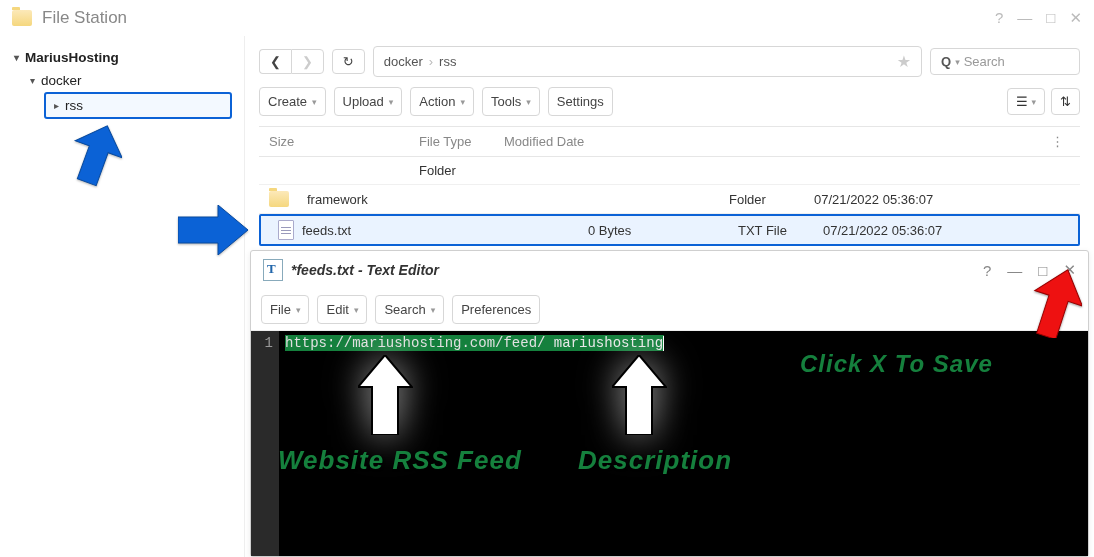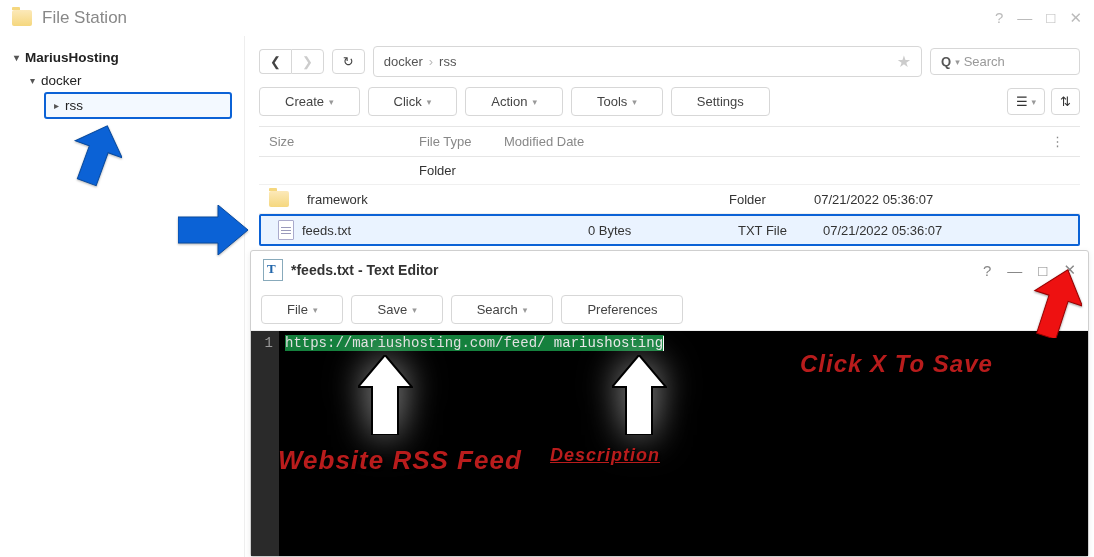--- a/index.html
+++ b/index.html
@@ -21,21 +21,21 @@
 .caret { display: inline-block; margin-right: 6px; font-size: 10px; color: #555; }
 .tree-root { font-weight: 600; }
 .tree-lv1 { margin-left: 16px; }
 .tree-lv2 { margin-left: 32px; border: 2px solid #0b62d6; border-radius: 3px; padding: 4px 8px; background: #f3f9ff; }
 
 
 .content { flex: 1; padding: 10px 14px 0 14px; position: relative; }
 
 
 .row { display: flex; align-items: center; gap: 8px; margin-bottom: 10px; }
-.btn, .navbtn { border: 1px solid #d7d7d7; background: #fff; border-radius: 4px; padding: 6px 25px; font-size: 13px; color: #444; display: inline-flex; align-items: center; gap: 5px; cursor: pointer; }
+.btn, .navbtn { border: 1px solid #d7d7d7; background: #fff; border-radius: 4px; padding: 6px 8px; font-size: 13px; color: #444; display: inline-flex; align-items: center; gap: 5px; cursor: pointer; }
 .navbtn { padding: 4px 10px; }
 .navgroup { display: inline-flex; }
 .navgroup .navbtn:first-child { border-radius: 4px 0 0 4px; border-right: none; }
 .navgroup .navbtn:last-child { border-radius: 0 4px 4px 0; }
 .breadcrumb { flex: 1; border: 1px solid #d7d7d7; border-radius: 4px; padding: 5px 10px; display: flex; align-items: center; gap: 6px; color: #555; }
 .breadcrumb .star { margin-left: auto; color: #ccc; font-size: 16px; }
 .search { border: 1px solid #d7d7d7; border-radius: 4px; padding: 5px 10px; display: flex; align-items: center; gap: 4px; color: #999; min-width: 150px; }
 .search .mag { font-weight: bold; color: #555; }
 .caret-dn { font-size: 9px; color: #999; }
 
@@ -55,35 +55,35 @@
 .trow.selected { background: #eaf3ff; border: 2px solid #0b62d6; border-radius: 2px; padding: 4px 17px; }
 .file-icon { width: 16px; height: 20px; border: 1px solid #aac; border-radius: 1px; position: relative; background: #fff; }
 .file-icon::after { content: ""; position: absolute; top: 6px; left: 2px; right: 2px; height: 1px; background: #99b; box-shadow: 0 3px 0 #99b, 0 6px 0 #99b; }
 .sort-caret { font-size: 9px; margin-left: 3px; color: #888; }
 
 
 .editor { position: absolute; left: 250px; top: 250px; right: 5px; bottom: 0; background: #fff; border: 1px solid #cfcfcf; border-radius: 3px; box-shadow: 0 2px 6px rgba(0,0,0,0.08); display: flex; flex-direction: column; }
 .ed-titlebar { display: flex; align-items: center; padding: 8px 12px; }
 .ed-icon { width: 20px; height: 22px; border: 1px solid #8ab; background: #fff; position: relative; margin-right: 8px; }
 .ed-icon::after { content: "T"; position: absolute; top: 1px; left: 3px; font-family: serif; color: #26a; font-size: 13px; font-weight: bold; }
-.ed-title { font-weight: 600; font-size: 14px; color: #333; }
+.ed-title { font-weight: 600; font-size: 14px; color: #333; font-style: italic; }
 .ed-controls { margin-left: auto; display: flex; gap: 16px; color: #888; font-size: 15px; align-items: center; }
 .ed-toolbar { display: flex; gap: 8px; padding: 6px 10px; border-bottom: 1px solid #eee; }
 .ed-body { flex: 1; background: #000; display: flex; font-family: "Courier New", monospace; font-size: 14px; position: relative; overflow: hidden; }
 .gutter { width: 28px; background: #2a2a2a; color: #999; text-align: right; padding: 4px 6px 0 0; }
 .code { padding: 4px 6px; color: #e8e8e8; }
 .code-line { background: #15803d; padding: 0 0; display: inline-block; }
 .code-url { color: #e0e0e0; }
 .cursor-bar { display: inline-block; width: 1px; height: 15px; background: #fff; vertical-align: middle; }
 
 
 .arrow-blue { position: absolute; filter: drop-shadow(0 1px 1px rgba(0,0,0,0.3)); }
 .arrow-red { position: absolute; filter: drop-shadow(0 1px 1px rgba(0,0,0,0.4)); }
 .anno-white-arrow { position: absolute; filter: drop-shadow(0 0 18px rgba(255,255,255,0.6)); }
-.anno-text { position: absolute; color: #b91c1c; font-family: "Arial Black", Arial, sans-serif; letter-spacing: 1px; font-weight: 900; text-shadow: 1px 1px 2px #000; font-style: italic; }
+.anno-text { position: absolute; color: #15803d; font-family: "Arial Black", Arial, sans-serif; letter-spacing: 1px; font-weight: 900; text-shadow: 1px 1px 2px #000; font-style: italic; }
 </style>
 </head>
 <body>
 
 <div class="titlebar">
   <div class="folder-icon"></div>
   <div class="titlebar-title">File Station</div>
   <div class="titlebar-controls">
     <span>?</span>
     <span>—</span>
@@ -129,21 +129,21 @@
         <span>Search</span>
       </div>
     </div>
 
     <div class="row">
       <span class="btn">
           <span>Create</span>
           <span class="caret-dn">▾</span>
         </span>
       <span class="btn">
-          <span>Click</span>
+          <span>Upload</span>
           <span class="caret-dn">▾</span>
         </span>
       <span class="btn">
           <span>Action</span>
           <span class="caret-dn">▾</span>
         </span>
       <span class="btn">
           <span>Tools</span>
           <span class="caret-dn">▾</span>
         </span>
@@ -203,21 +203,21 @@
       <span>□</span>
       <span>✕</span>
     </div>
   </div>
   <div class="ed-toolbar">
     <span class="btn">
         <span>File</span>
         <span class="caret-dn">▾</span>
       </span>
     <span class="btn">
-        <span>Save</span>
+        <span>Edit</span>
         <span class="caret-dn">▾</span>
       </span>
     <span class="btn">
         <span>Search</span>
         <span class="caret-dn">▾</span>
       </span>
     <span class="btn">
         <span>Preferences</span>
       </span>
   </div>
@@ -244,13 +244,13 @@
 <svg class="anno-white-arrow" style="left:358px; top:355px;" width="55" height="80" viewBox="0 0 55 80">
   <path d="M27 0 L54 32 L40 32 L40 80 L14 80 L14 32 L0 32 Z" fill="#fff" stroke="#000" stroke-width="2"></path>
 </svg>
 
 <svg class="anno-white-arrow" style="left:612px; top:355px;" width="55" height="80" viewBox="0 0 55 80">
   <path d="M27 0 L54 32 L40 32 L40 80 L14 80 L14 32 L0 32 Z" fill="#fff" stroke="#000" stroke-width="2"></path>
 </svg>
 
 <div class="anno-text" style="left:800px; top:350px; font-size:24px;">Click X To Save</div>
 <div class="anno-text" style="left:278px; top:445px; font-size:26px;">Website RSS Feed</div>
-<div class="anno-text" style="left:550px; top:445px; font-size:18px;text-decoration:underline;">Description</div>
+<div class="anno-text" style="left:578px; top:445px; font-size:26px;">Description</div>
 
 </body></html>

